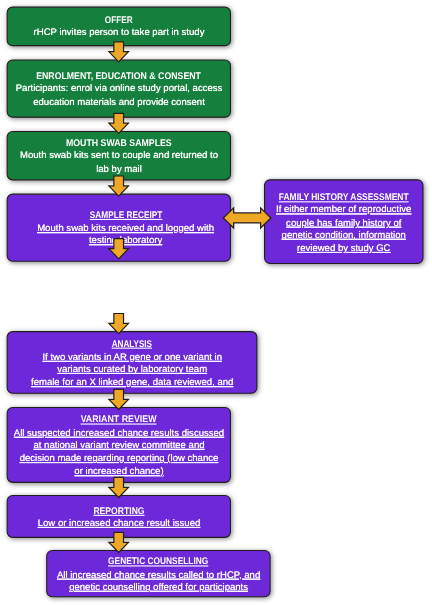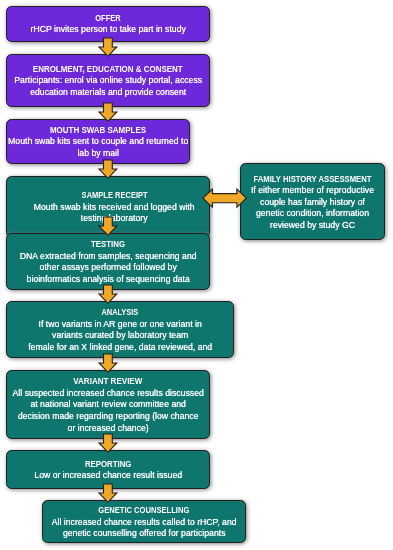--- a/index.html
+++ b/index.html
@@ -20,22 +20,22 @@
     color:#ffffff;
     text-align:center;
     display:flex;
     flex-direction:column;
     align-items:center;
     justify-content:center;
     padding-top:1.7px;
     filter:drop-shadow(1.5px 1.5px 2.2px rgba(115,115,115,0.9));
     z-index:2;
   }
-  .purple{background:#6d28d9;}
-  .teal{background:#0f766e;}
+  .purple{background:#15803d;}
+  .teal{background:#6d28d9;text-decoration:underline;}
   .node .title{
     font-weight:bold;font-size:8.8px;line-height:11.6px;
     display:inline-block;transform:scaleX(0.905);transform-origin:center;
     white-space:nowrap;
   }
   .node .line{font-size:8.7px;line-height:11.6px;white-space:nowrap;
     text-shadow:0 0 0.7px currentColor;}
   .arrow{position:absolute;z-index:5;overflow:visible;}
 </style>
 </head>
@@ -44,35 +44,29 @@
 <div id="chart">
     <div class="node purple" style="left: 6.2px; top: 5.5px; width: 204px; height: 36px;">
       <div class="title" style="transform: scaleX(0.8453);">OFFER</div>
       <div class="line">rHCP invites person to take part in study</div>
     </div>
     <div class="node purple" style="left: 6.2px; top: 53.8px; width: 204px; height: 53.2px;">
       <div class="title" style="transform: scaleX(0.9051);">ENROLMENT, EDUCATION &amp; CONSENT</div>
       <div class="line">Participants: enrol via online study portal, access</div>
       <div class="line">education materials and provide consent</div>
     </div>
-    <div class="node purple" style="left: 6.2px; top: 118.8px; width: 184px; height: 45.2px;">
+    <div class="node purple" style="left: 6.2px; top: 118.8px; width: 204px; height: 45.2px;">
       <div class="title" style="transform: scaleX(0.9061);">MOUTH SWAB SAMPLES</div>
       <div class="line">Mouth swab kits sent to couple and returned to</div>
       <div class="line">lab by mail</div>
     </div>
     <div class="node teal" style="left: 6.2px; top: 175.8px; width: 204px; height: 62px; padding-left: 12px;">
       <div class="title" style="transform: scaleX(0.8545);">SAMPLE RECEIPT</div>
       <div class="line">Mouth swab kits received and logged with</div>
       <div class="line">testing laboratory</div>
-    </div>
-    <div class="node teal" style="left: 6.2px; top: 233px; width: 204px; height: 56.7px;">
-      <div class="title" style="transform: scaleX(0.8918);">TESTING</div>
-      <div class="line">DNA extracted from samples, sequencing and</div>
-      <div class="line">other assays performed followed by</div>
-      <div class="line">bioinformatics analysis of sequencing data</div>
     </div>
     <div class="node teal" style="left: 6.2px; top: 301.3px; width: 228px; height: 56.4px;">
       <div class="title" style="transform: scaleX(0.8404);">ANALYSIS</div>
       <div class="line">If two variants in AR gene or one variant in</div>
       <div class="line">variants curated by laboratory team</div>
       <div class="line">female for an X linked gene, data reviewed, and</div>
     </div>
     <div class="node teal" style="left: 6.2px; top: 370.2px; width: 204px; height: 68.4px;">
       <div class="title" style="transform: scaleX(0.9128);">VARIANT REVIEW</div>
       <div class="line">All suspected increased chance results discussed</div>

